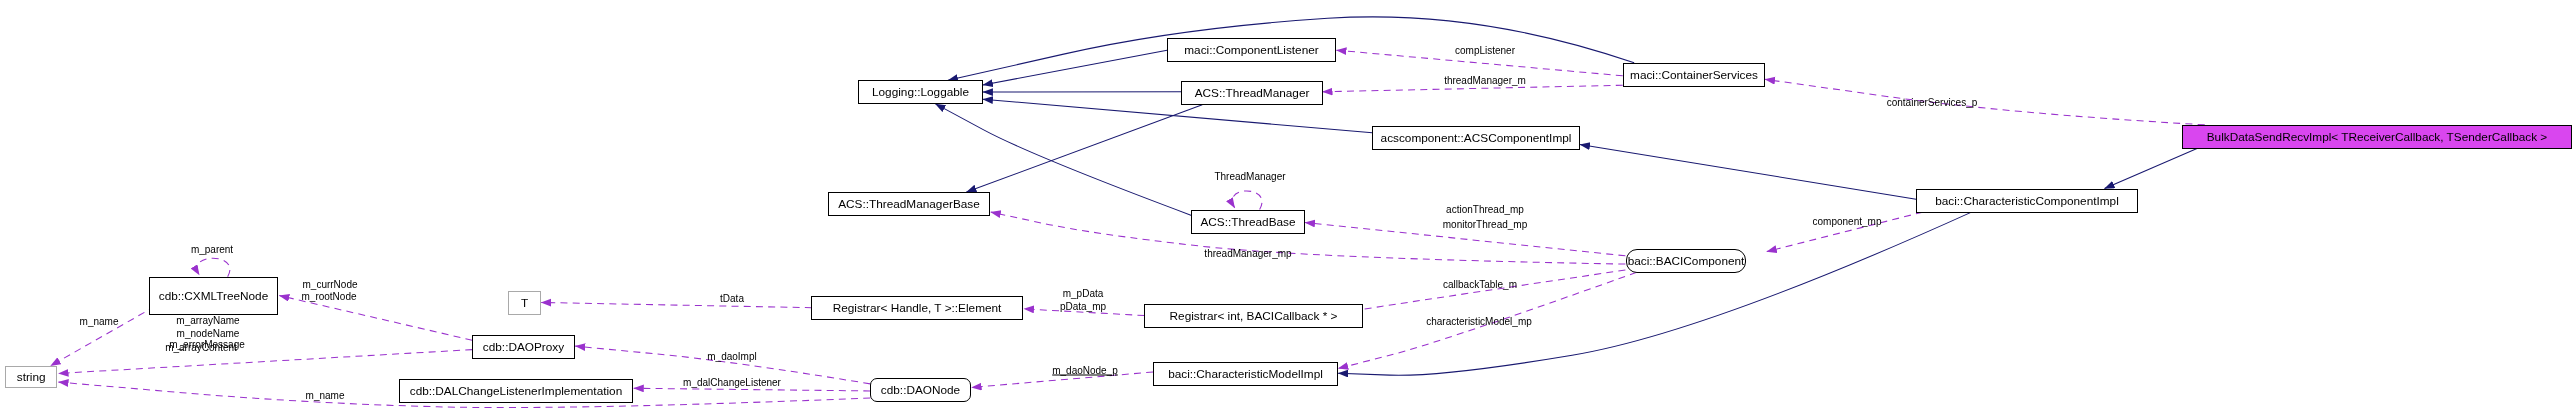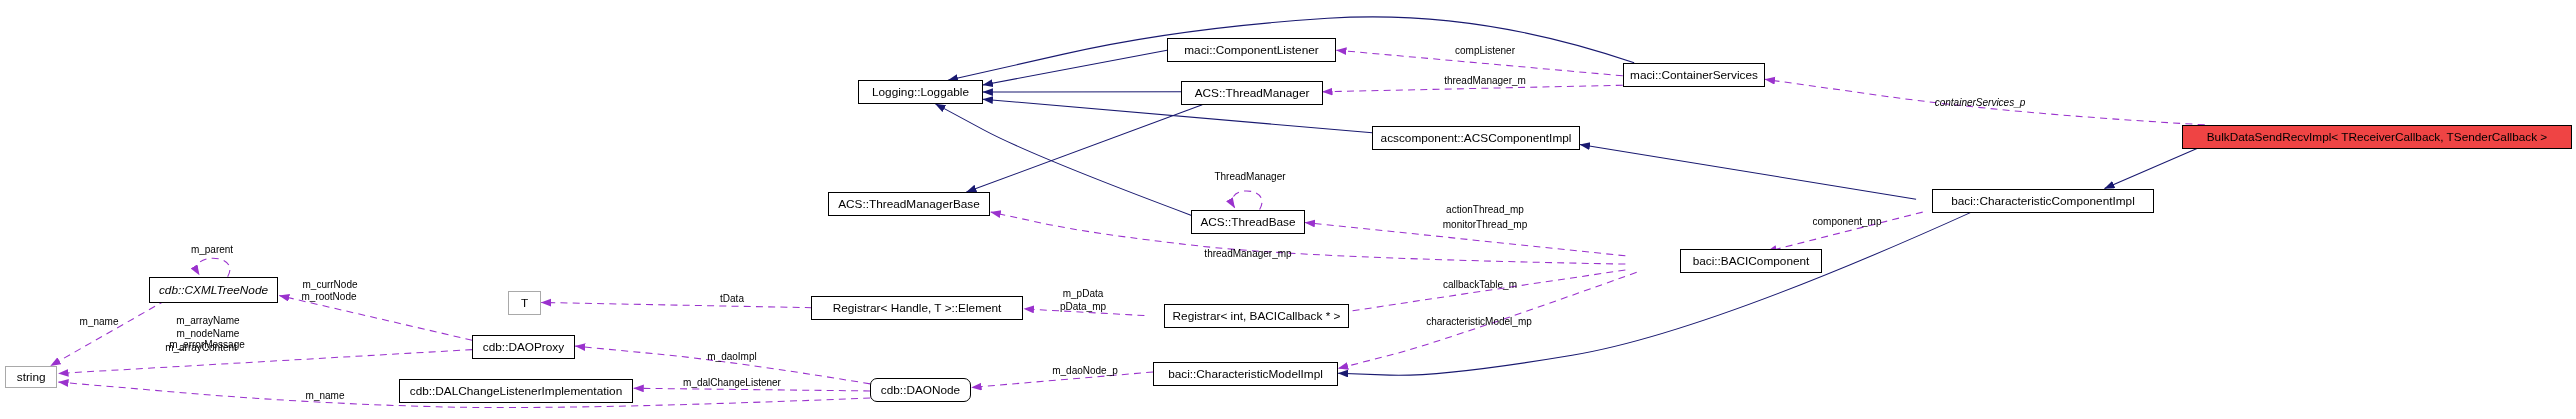--- a/index.html
+++ b/index.html
@@ -7,21 +7,21 @@
   #diagram{position:relative;width:2576px;height:419px;overflow:hidden;background:#ffffff;}
   #edge-layer{position:absolute;left:0;top:0;z-index:1;}
   .class-node{
     position:absolute;z-index:2;box-sizing:border-box;
     background:#ffffff;border:0.9px solid #000000;color:#000000;
     font-size:11.8px;text-align:center;white-space:nowrap;
     display:flex;align-items:center;justify-content:center;
     cursor:pointer;
   }
   .class-node.external{border-color:#a9a9a9;cursor:default;}
-  .class-node.highlight{background:#ef4444;cursor:default;}
+  .class-node.highlight{background:#d946ef;cursor:default;}
   .edge-label{
     position:absolute;z-index:3;color:#000000;font-size:10px;white-space:nowrap;
     transform:translate(-50%,-50%);background:transparent;
   }
 </style>
 </head>
 <body>
 
 <div id="diagram">
   <svg id="edge-layer" width="2576" height="419" viewBox="0 0 2949 480" xmlns="http://www.w3.org/2000/svg">
@@ -64,38 +64,38 @@
         <path d="M 1320 426.15 L 1112 443.8" fill="none" stroke="#9a32cd" stroke-width="1.2" stroke-dasharray="8,6" marker-end="url(#arrow-usage)"></path>
       </g>
   </svg>
   <div id="node-layer">
       <div class="class-node" style="left: 1167px; top: 38px; width: 169px; height: 23.6px;">maci::ComponentListener</div>
       <div class="class-node" style="left: 1181px; top: 81px; width: 142px; height: 23.6px;">ACS::ThreadManager</div>
       <div class="class-node" style="left: 858px; top: 80px; width: 125px; height: 23.6px;">Logging::Loggable</div>
       <div class="class-node" style="left: 1623px; top: 63px; width: 142px; height: 23.6px;">maci::ContainerServices</div>
       <div class="class-node" style="left: 1372px; top: 126px; width: 208px; height: 23.6px;">acscomponent::ACSComponentImpl</div>
       <div class="class-node highlight" style="left: 2182px; top: 125px; width: 390px; height: 23.6px;">BulkDataSendRecvImpl&lt; TReceiverCallback, TSenderCallback &gt;</div>
-      <div class="class-node" style="left: 1916px; top: 189px; width: 222px; height: 23.6px; margin-left: 16px;">baci::CharacteristicComponentImpl</div>
+      <div class="class-node" style="left: 1916px; top: 189px; width: 222px; height: 23.6px;">baci::CharacteristicComponentImpl</div>
       <div class="class-node" style="left: 828px; top: 192px; width: 162px; height: 23.6px;">ACS::ThreadManagerBase</div>
       <div class="class-node" style="left: 1191px; top: 210px; width: 114px; height: 23.6px;">ACS::ThreadBase</div>
-      <div class="class-node" style="left: 1680px; top: 249px; width: 142px; height: 23.6px;">baci::BACIComponent</div>
-      <div class="class-node" style="left: 149px; top: 277px; width: 129px; height: 26px; font-style: italic;">cdb::CXMLTreeNode</div>
+      <div class="class-node" style="left: 1626px; top: 249px; width: 120px; height: 23.6px; border-radius: 11px;">baci::BACIComponent</div>
+      <div class="class-node" style="left: 149px; top: 277px; width: 129px; height: 38px;">cdb::CXMLTreeNode</div>
       <div class="class-node external" style="left: 508px; top: 291px; width: 33px; height: 23.6px;">T</div>
       <div class="class-node" style="left: 811px; top: 296px; width: 212px; height: 23.6px;">Registrar&lt; Handle, T &gt;::Element</div>
-      <div class="class-node" style="left: 1144px; top: 304px; width: 185px; height: 23.6px; margin-left: 20px;">Registrar&lt; int, BACICallback * &gt;</div>
+      <div class="class-node" style="left: 1144px; top: 304px; width: 219px; height: 23.6px;">Registrar&lt; int, BACICallback * &gt;</div>
       <div class="class-node" style="left: 472px; top: 335px; width: 103px; height: 23.6px;">cdb::DAOProxy</div>
       <div class="class-node external" style="left: 5.2px; top: 366px; width: 52px; height: 22px;">string</div>
       <div class="class-node" style="left: 399px; top: 379px; width: 234px; height: 23.6px;">cdb::DALChangeListenerImplementation</div>
       <div class="class-node" style="left: 870px; top: 378px; width: 101px; height: 23.6px; border-radius: 7px;">cdb::DAONode</div>
       <div class="class-node" style="left: 1153px; top: 362px; width: 185px; height: 23.6px;">baci::CharacteristicModelImpl</div>
     </div>
   <div id="label-layer">
       <div class="edge-label" style="left: 1485px; top: 50px;">compListener</div>
       <div class="edge-label" style="left: 1485px; top: 80px;">threadManager_m</div>
-      <div class="edge-label" style="left: 1980px; top: 102px; font-style: italic;">containerServices_p</div>
+      <div class="edge-label" style="left: 1932px; top: 102px;">containerServices_p</div>
       <div class="edge-label" style="left: 1250px; top: 176px;">ThreadManager</div>
       <div class="edge-label" style="left: 1485px; top: 209px;">actionThread_mp</div>
       <div class="edge-label" style="left: 1485px; top: 224px;">monitorThread_mp</div>
       <div class="edge-label" style="left: 1248px; top: 253px;">threadManager_mp</div>
       <div class="edge-label" style="left: 1847px; top: 221px;">component_mp</div>
       <div class="edge-label" style="left: 1480px; top: 284px;">callbackTable_m</div>
       <div class="edge-label" style="left: 1479px; top: 321px;">characteristicModel_mp</div>
       <div class="edge-label" style="left: 1083px; top: 293px;">m_pData</div>
       <div class="edge-label" style="left: 1083px; top: 306px;">pData_mp</div>
       <div class="edge-label" style="left: 732px; top: 298px;">tData</div>
@@ -103,16 +103,16 @@
       <div class="edge-label" style="left: 330px; top: 284px;">m_currNode</div>
       <div class="edge-label" style="left: 329px; top: 296px;">m_rootNode</div>
       <div class="edge-label" style="left: 99px; top: 321px;">m_name</div>
       <div class="edge-label" style="left: 208px; top: 320px;">m_arrayName</div>
       <div class="edge-label" style="left: 208px; top: 333px;">m_nodeName</div>
       <div class="edge-label" style="left: 201px; top: 347px;">m_arrayContent</div>
       <div class="edge-label" style="left: 207px; top: 344px;">m_errorMessage</div>
       <div class="edge-label" style="left: 325px; top: 395px;">m_name</div>
       <div class="edge-label" style="left: 732px; top: 356px;">m_daoImpl</div>
       <div class="edge-label" style="left: 732px; top: 382px; text-align: right;">m_dalChangeListener</div>
-      <div class="edge-label" style="left: 1085px; top: 370px;">m_daoNode_p</div>
+      <div class="edge-label" style="left: 1085px; top: 370px; text-decoration: underline;">m_daoNode_p</div>
     </div>
 </div>
 
 
 </body></html>

